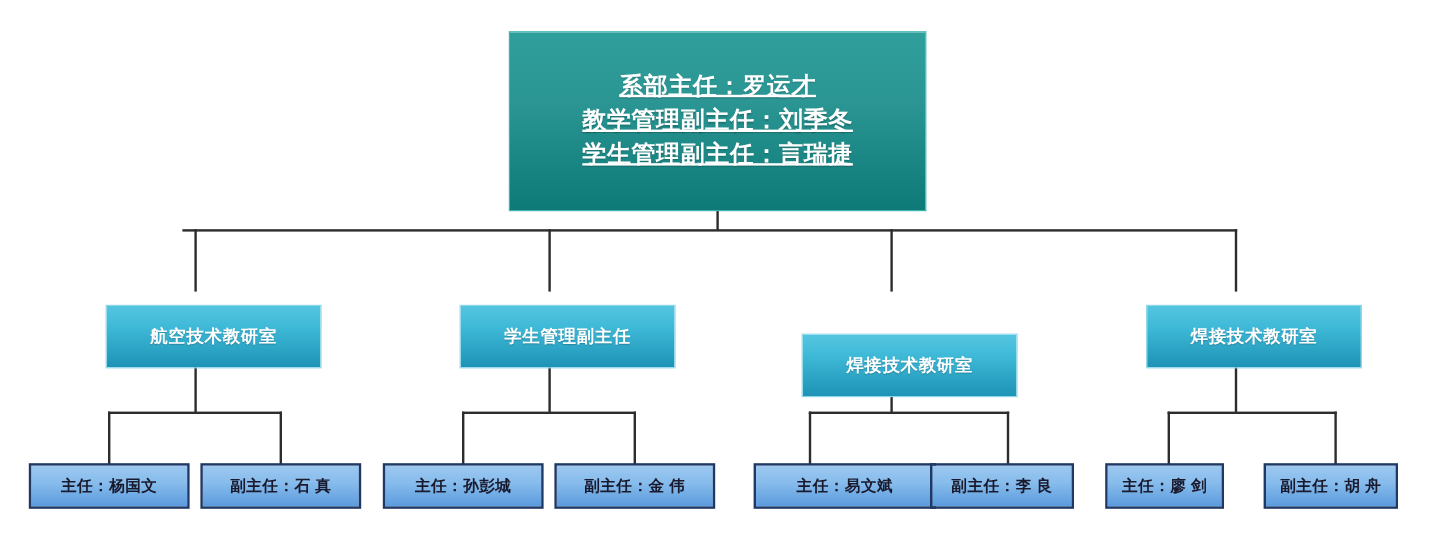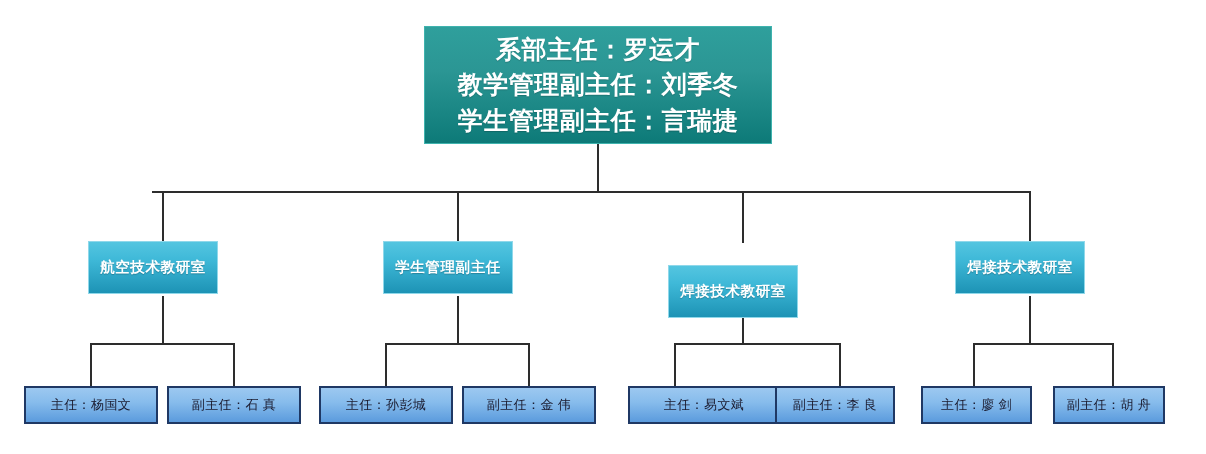--- a/index.html
+++ b/index.html
@@ -26,60 +26,61 @@
     align-items: center;
     justify-content: center;
     text-align: center;
     z-index: 3;
   }
 
   .node-root {
     left: 424px;
     top: 26px;
     width: 348px;
-    height: 118px;
+    height: 150px;
     background: linear-gradient(to bottom, #2f9f9c 0%, #2b9694 38%, #0d7a78 100%);
     border: 1px solid #3fb3ae;
     color: #ffffff;
-    font-size: 25px;
+    font-size: 20px;
     font-weight: bold;
     line-height: 1.42;
     letter-spacing: 0.5px;
     text-shadow: 0 1px 1px rgba(0,0,0,0.18);
+    text-decoration: underline;
   }
   .node-root .lines {
     padding: 0 6px;
   }
   .node-root .line {
     display: block;
     white-space: nowrap;
   }
 
   .node-dept {
-    width: 130px;
+    width: 180px;
     height: 53px;
-    top: 241px;
+    top: 254px;
     background: linear-gradient(to bottom, #54c5e0 0%, #3fb9d8 34%, #1d93b5 100%);
     border: 1px solid #8fd8ea;
     color: #ffffff;
     font-size: 14.5px;
     font-weight: bold;
     letter-spacing: 0.6px;
     text-shadow: 0 1px 1px rgba(0,0,0,0.22);
   }
   .node-dept .dept-label { white-space: nowrap; }
 
   .node-leaf {
     height: 38px;
     top: 386px;
     background: linear-gradient(to bottom, #9cc8f0 0%, #87bcec 42%, #5b9bdd 100%);
     border: 2px solid #1f3864;
     color: #1a1a2e;
     font-size: 13px;
-    font-weight: normal;
+    font-weight: bold;
     letter-spacing: 0.4px;
   }
   .node-leaf .leaf-label { white-space: nowrap; }
 
   
   .conn {
     position: absolute;
     background: #2d2d2d;
     z-index: 1;
   }
@@ -154,20 +155,20 @@
     <span class="leaf-label">主任：孙彭城</span>
   </div>
 
   <div class="node node-leaf" style="left:628px; width:152px;">
     <span class="leaf-label">主任：易文斌</span>
   </div>
   <div class="node node-leaf" style="left:775px; width:120px;">
     <span class="leaf-label">副主任：李 良</span>
   </div>
 
-  <div class="node node-leaf" style="left:921px; width:111px;">
+  <div class="node node-leaf" style="left:921px; width:99px;">
     <span class="leaf-label">主任：廖 剑</span>
   </div>
   <div class="node node-leaf" style="left:1053px; width:112px;">
     <span class="leaf-label">副主任：胡 舟</span>
   </div>
 
 </div>
 
 </body></html>

